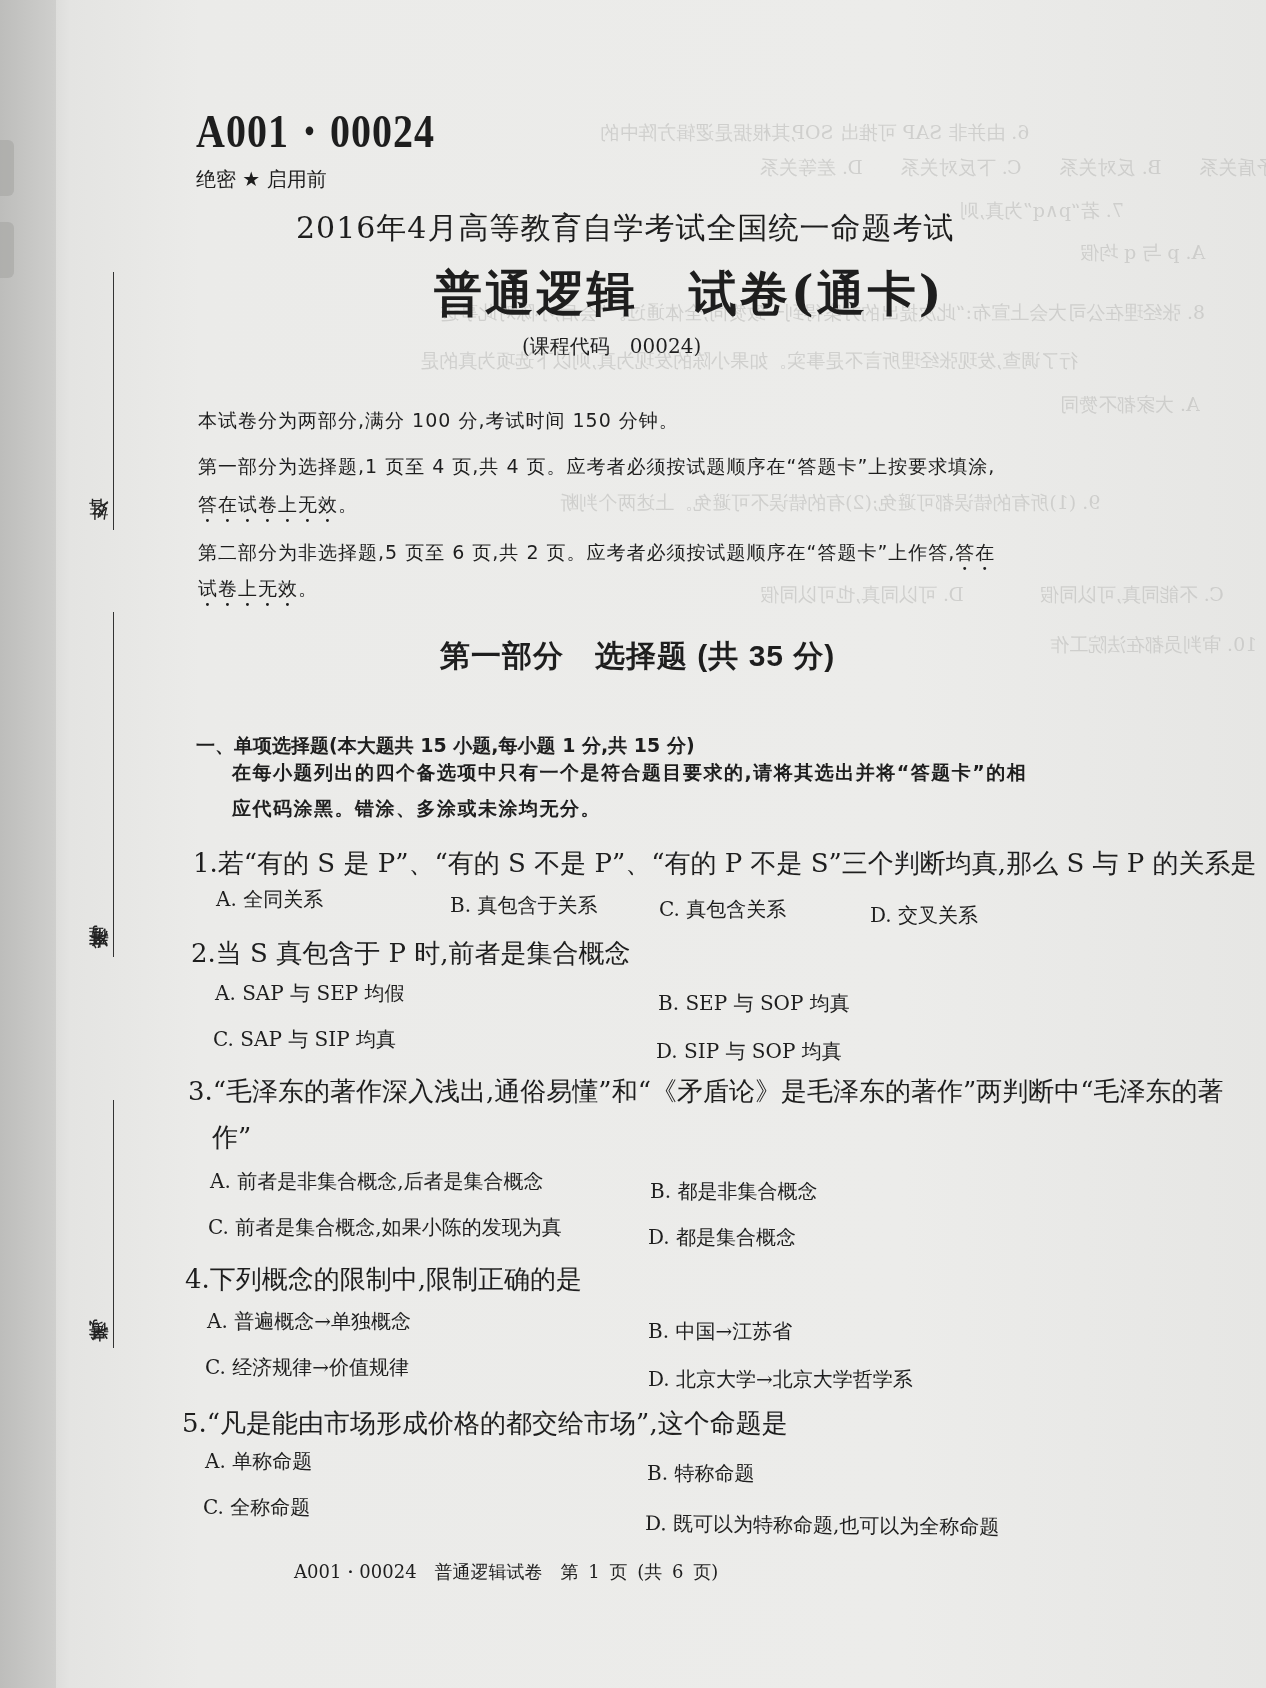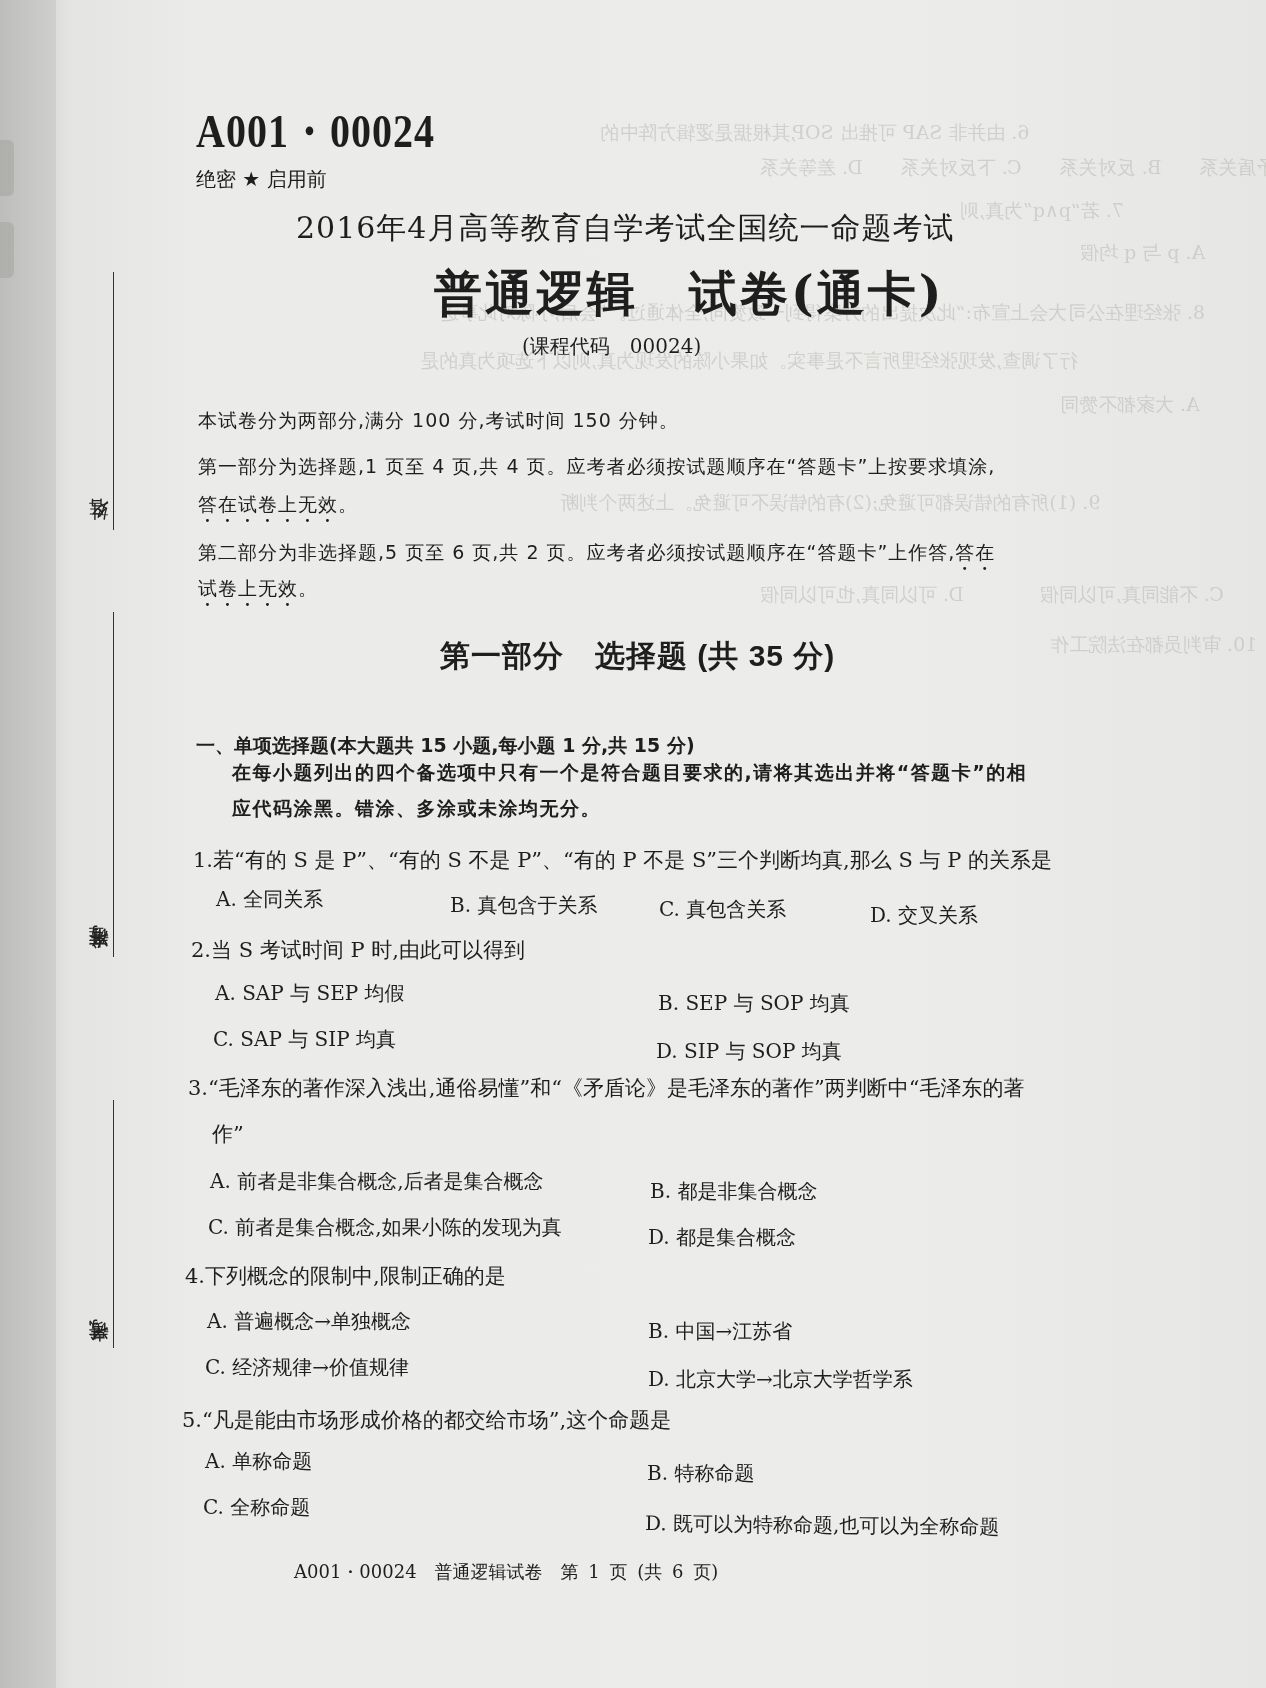--- a/index.html
+++ b/index.html
@@ -27,21 +27,21 @@
   .course-code { position: absolute; left: 522px; top: 333px; font-size: 20px; }
 
   .notice { position: absolute; left: 198px; font-size: 19px; font-weight: normal; font-family: "DejaVu Sans", sans-serif;
     letter-spacing: 1px; white-space: nowrap; }
   .dotted { text-emphasis: dot; text-emphasis-position: under; -webkit-text-emphasis: dot; -webkit-text-emphasis-position: under; }
 
   .part-title { position: absolute; left: 440px; top: 636px; font-size: 30px; font-weight: bold; font-family: Liberation Sans, sans-serif; letter-spacing: 1px; }
   .section-head { position: absolute; left: 196px; top: 705px; font-size: 19px; font-weight: bold; font-family: "DejaVu Sans", sans-serif; margin-top: 28px; }
   .instr { position: absolute; left: 232px; font-size: 19px; font-weight: bold; font-family: "DejaVu Sans", sans-serif; letter-spacing: 1.5px; white-space: nowrap; }
 
-  .q { position: absolute; font-size: 21px; white-space: nowrap; text-align: right; }
+  .q { position: absolute; font-size: 26px; white-space: nowrap; text-align: right; }
   .opt { position: absolute; font-size: 20px; white-space: nowrap; }
 
   .footer { position: absolute; left: 294px; top: 1560px; font-size: 18px; white-space: nowrap; word-spacing: 4px; }
 </style>
 </head>
 <body>
 
 <div class="binding-strip">
   <div class="binding-mark" style="top:140px"></div>
   <div class="binding-mark" style="top:222px"></div>
@@ -83,21 +83,21 @@
 <div class="section-head">一、单项选择题(本大题共 15 小题,每小题 1 分,共 15 分)</div>
 <div class="instr" style="top:760px">在每小题列出的四个备选项中只有一个是符合题目要求的,请将其选出并将“答题卡”的相</div>
 <div class="instr" style="top:796px">应代码涂黑。错涂、多涂或未涂均无分。</div>
 
 <div class="q" style="left:193px;top:846px"><span>1.</span><span>若“有的 S 是 P”、“有的 S 不是 P”、“有的 P 不是 S”三个判断均真,那么 S 与 P 的关系是</span></div>
 <div class="opt" style="left:216px;top:886px">A. 全同关系</div>
 <div class="opt" style="left:450px;top:892px">B. 真包含于关系</div>
 <div class="opt" style="left:659px;top:896px">C. 真包含关系</div>
 <div class="opt" style="left:870px;top:902px">D. 交叉关系</div>
 
-<div class="q" style="left:191px;top:936px"><span>2.</span><span>当 S 考试时间 P 时,由此可以得到</span></div>
+<div class="q" style="left:191px;top:936px"><span>2.</span><span>当 S 真包含于 P 时,前者是集合概念</span></div>
 <div class="opt" style="left:215px;top:980px">A. SAP 与 SEP 均假</div>
 <div class="opt" style="left:658px;top:990px">B. SEP 与 SOP 均真</div>
 <div class="opt" style="left:213px;top:1026px">C. SAP 与 SIP 均真</div>
 <div class="opt" style="left:656px;top:1038px">D. SIP 与 SOP 均真</div>
 
 <div class="q" style="left:188px;top:1074px"><span>3.</span><span>“毛泽东的著作深入浅出,通俗易懂”和“《矛盾论》是毛泽东的著作”两判断中“毛泽东的著</span></div>
 <div class="q" style="left:212px;top:1120px">作”</div>
 <div class="opt" style="left:210px;top:1168px">A. 前者是非集合概念,后者是集合概念</div>
 <div class="opt" style="left:650px;top:1178px">B. 都是非集合概念</div>
 <div class="opt" style="left:208px;top:1214px">C. 前者是集合概念,如果小陈的发现为真</div>

